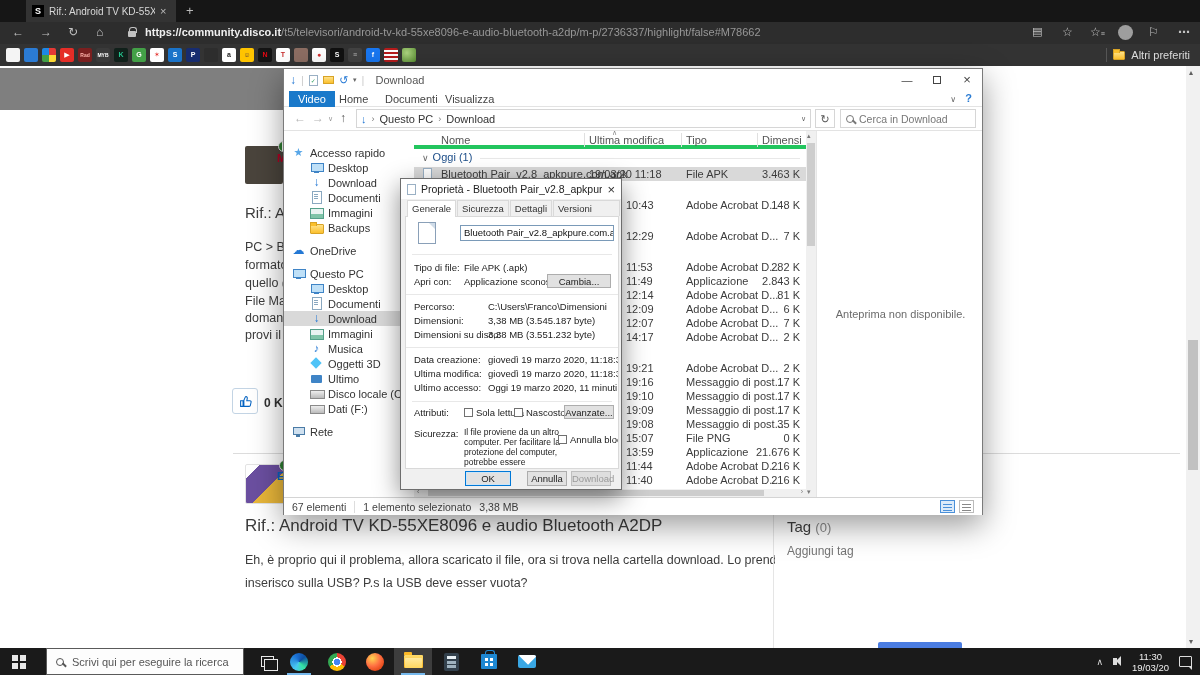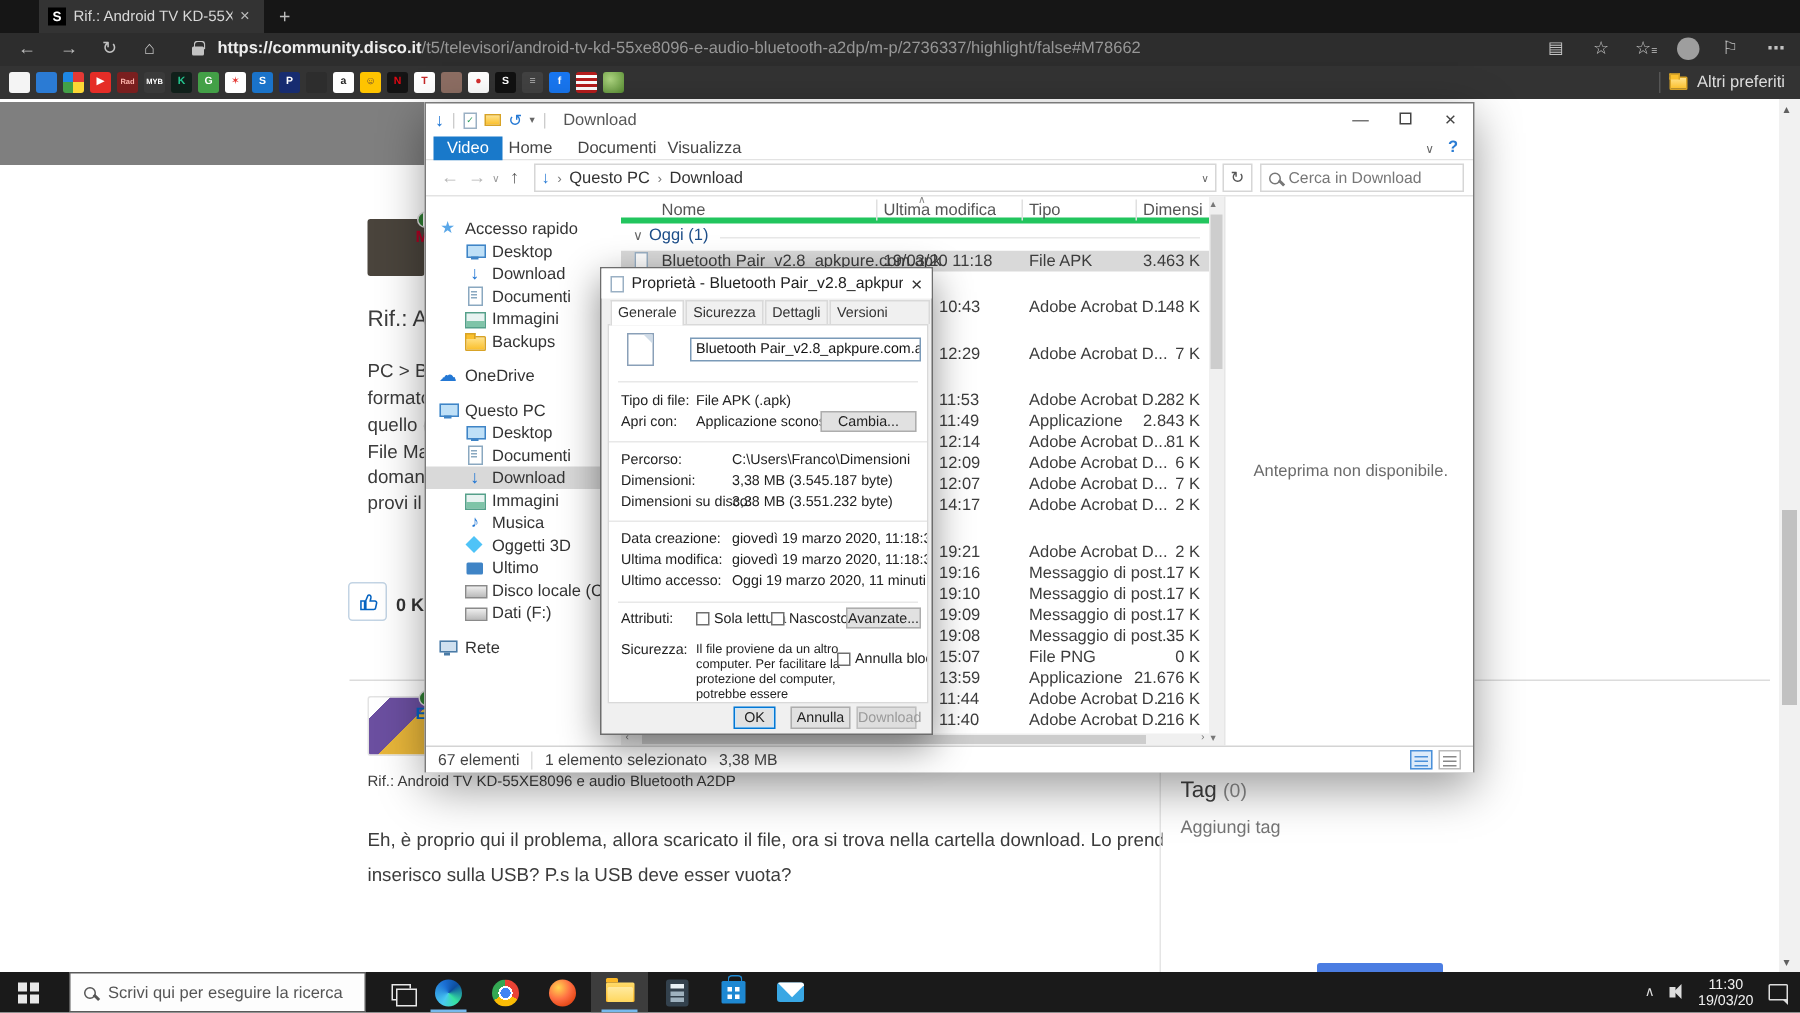--- a/index.html
+++ b/index.html
@@ -159,21 +159,21 @@
 .dbtn.adv{left:158px;top:-1px;width:50px}
 .cb{position:absolute;top:1px;display:inline-flex;align-items:center;font-size:9.5px;color:#222;white-space:nowrap}
 .cb i{width:9px;height:9px;border:1px solid #707070;background:#fff;margin-right:3px;display:inline-block}
 .cb u{text-decoration:none}
 .drow.attr{height:18px;margin-top:2px}
 .drow.sec{height:50px;margin-top:3px}
 .sectext{position:absolute;left:58px;top:0;width:96px;font-size:8.5px;line-height:10px;color:#222;white-space:pre-line}
 .cb.unblock{left:152px;top:7px}
 .dlg-buttons{position:absolute;left:0;top:292px;width:100%;height:20px}
 .dlg-buttons .dbtn{top:0;height:15px}
-.dbtn.ok{left:88px;width:28px;border:1px solid #0078d7;box-shadow:inset 0 0 0 1px #cde5f7}
+.dbtn.ok{left:64px;width:46px;border:1px solid #0078d7;box-shadow:inset 0 0 0 1px #cde5f7}
 .dbtn.cancel{left:126px;width:40px}
 .dbtn.apply{left:170px;width:40px;color:#9a9a9a;background:#dedede;border-color:#bfbfbf}
 
 
 .taskbar{position:absolute;left:0;top:648px;width:1200px;height:27px;background:#1a1a1a;z-index:20;color:#e8e8e8}
 .tb-start{position:absolute;left:0;top:0;width:46px;height:27px;display:flex;align-items:center;justify-content:center}
 .win-logo{width:6px;height:6px;background:#e8e8e8;box-shadow:8px 0 #e8e8e8,0 8px #e8e8e8,8px 8px #e8e8e8;margin:-8px 8px 0 -8px}
 .tb-search{position:absolute;left:46px;top:0;width:198px;height:27px;background:#fdfdfd;border:1px solid #5a5a5a;display:flex;align-items:center;padding:0 9px;gap:8px;color:#555;font-size:11px}
 .tb-search .mag{border-color:#555}
 .tb-search .mag::after{background:#555}
@@ -285,21 +285,21 @@
         </svg>
     </div>
     <div class="kudos-n" style="left:264px;top:330px;width:19px">0 Ku</div>
 
     <div class="hdiv" style="left:233px;top:387px;width:947px"></div>
 
     <div class="pavatar" style="left:245px;top:398px;width:40px;height:40px;background:linear-gradient(135deg,#fff 18%,#6b4fa0 18% 58%,#e8b63a 58%);border:1px solid #e3e3e3">
         <span class="flag"></span>
       </div>
     <span class="frag" style="left:277px;top:404px;color:#0563c1">E</span>
-    <div class="p-head" style="left:245px;top:450px;font-size:10px">Rif.: Android TV KD-55XE8096 e audio Bluetooth A2DP</div>
+    <div class="p-head" style="left:245px;top:450px;font-size:17px">Rif.: Android TV KD-55XE8096 e audio Bluetooth A2DP</div>
     <div class="p-body" style="left:245px;top:487px;width:530px">Eh, è proprio qui il problema, allora scaricato il file, ora si trova nella cartella download. Lo prendo e lo</div>
     <div class="p-body" style="left:245px;top:510px;width:530px">inserisco sulla USB? P.s la USB deve esser vuota?</div>
 
     <div class="vline" style="left:773px;top:444px;height:138px"></div>
     <div class="tag-h" style="left:787px;top:452px"><span style="color:#3f3f3f;font-size:15px">Tag</span> <span>(0)</span></div>
     <div class="tag-add" style="left:787px;top:478px">Aggiungi tag</div>
 
     <div class="blue-btn" style="left:878px;top:576px;width:84px;height:6px"></div>
 
     <div class="pg-scroll">

